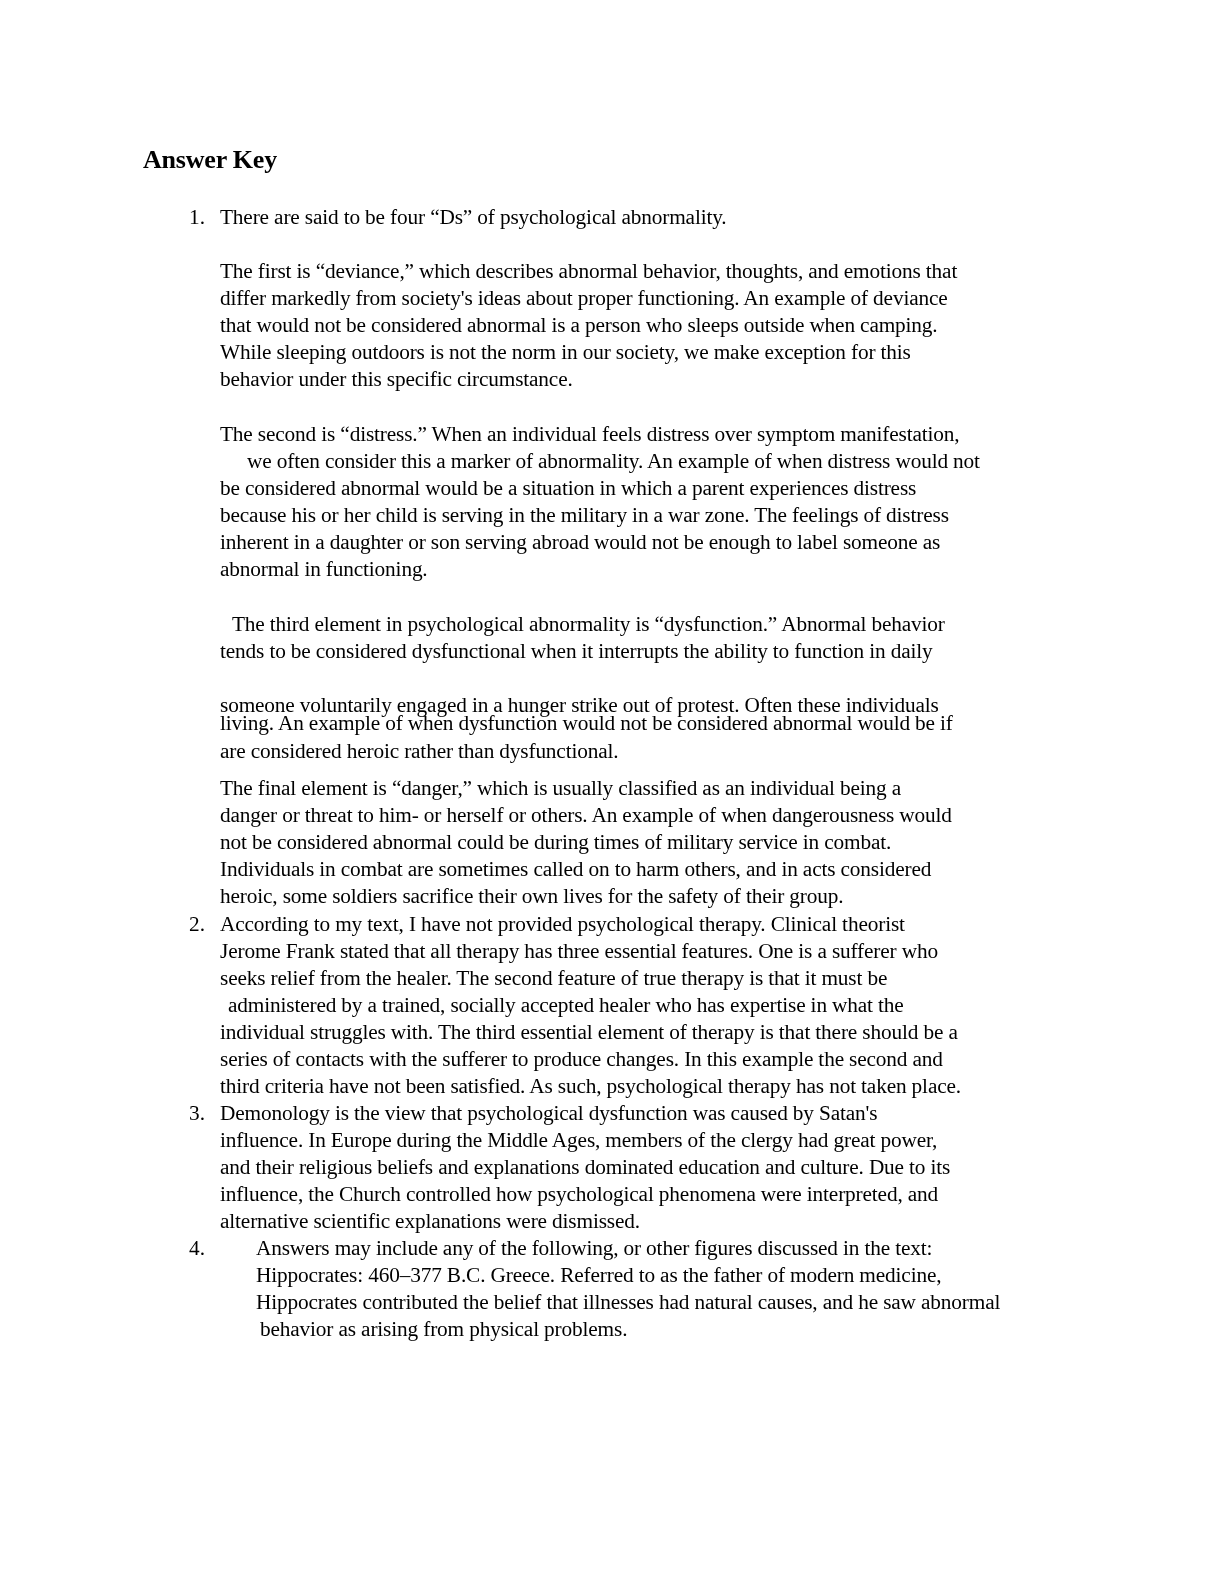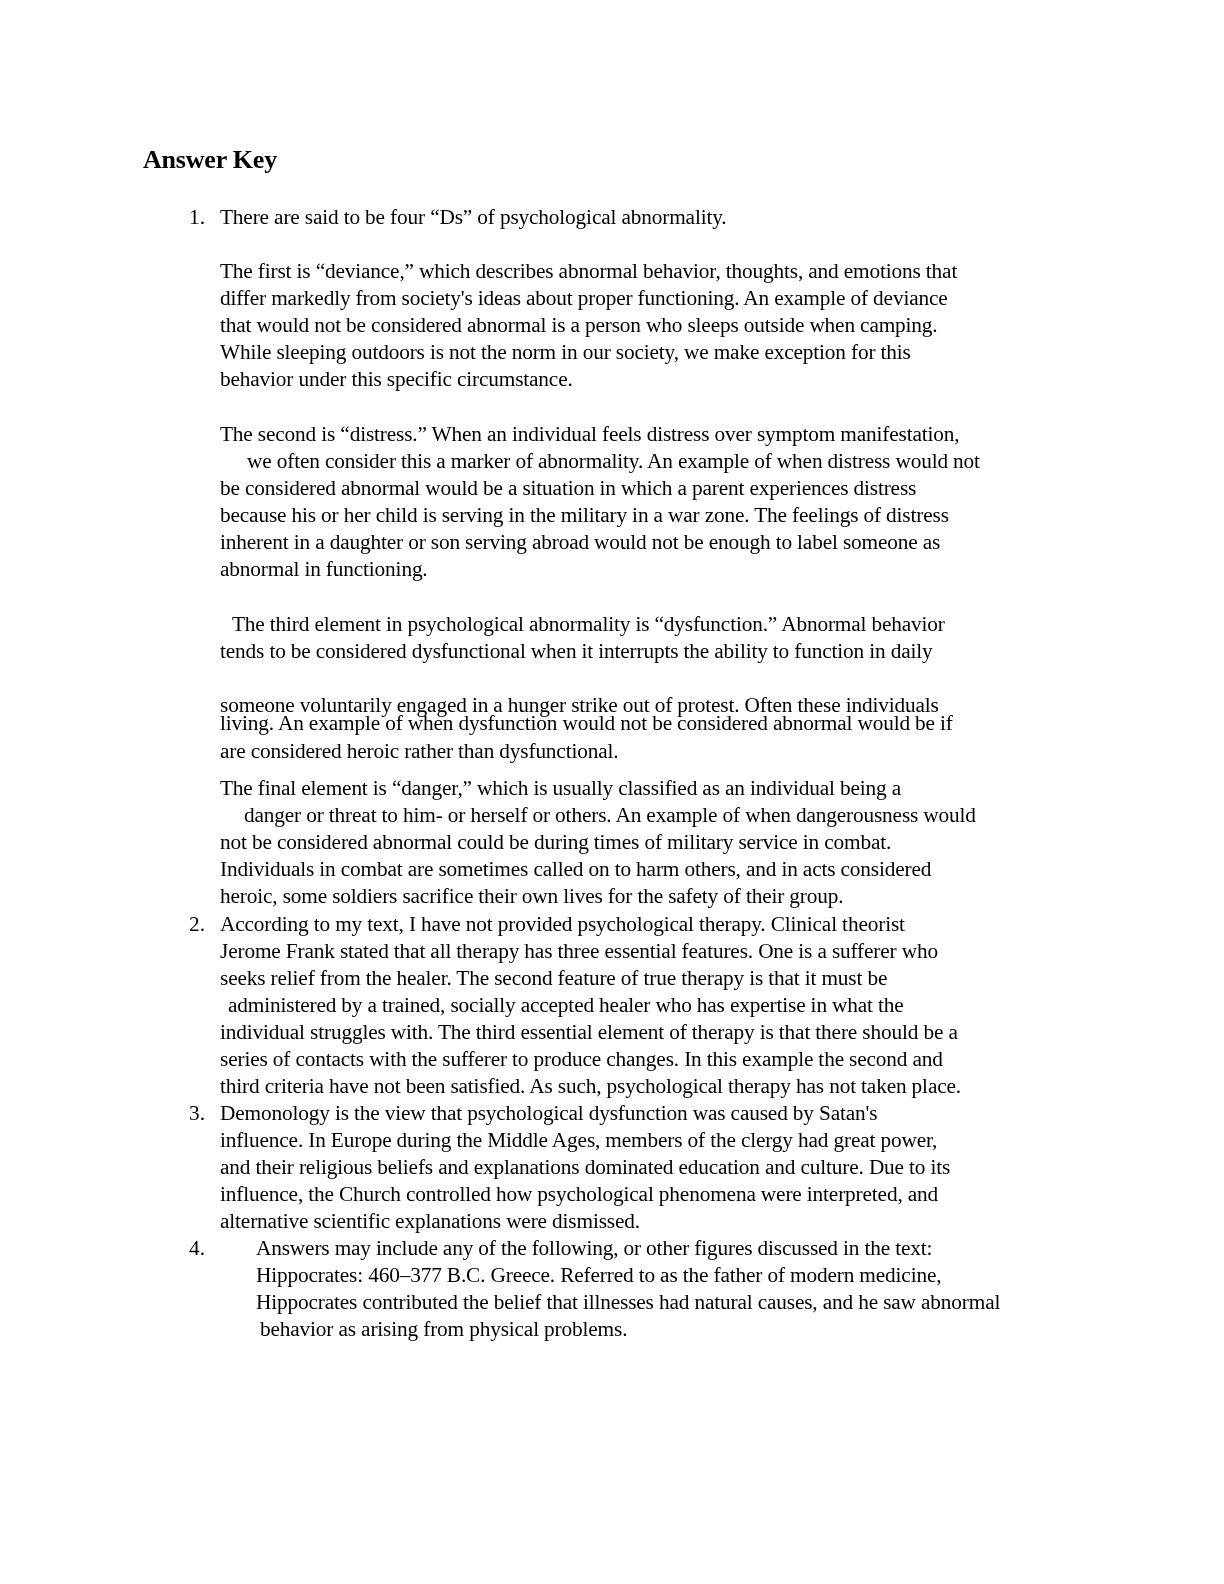--- a/index.html
+++ b/index.html
@@ -77,21 +77,21 @@
     <div>
       <span class="line" style="left:220px; top:611px;margin-left:12px;">The third element in psychological abnormality is “dysfunction.” Abnormal behavior</span>
       <span class="line" style="left:220px; top:638px;">tends to be considered dysfunctional when it interrupts the ability to function in daily</span>
       <span class="line" style="left:220px; top:665px;margin-top:45px;">living. An example of when dysfunction would not be considered abnormal would be if</span>
       <span class="line" style="left:220px; top:692px;">someone voluntarily engaged in a hunger strike out of protest. Often these individuals</span>
       <span class="line" style="left:220px; top:738px;">are considered heroic rather than dysfunctional.</span>
     </div>
 
     <div>
       <span class="line" style="left:220px; top:775px;">The final element is “danger,” which is usually classified as an individual being a</span>
-      <span class="line" style="left:220px; top:802px;margin-left:24px;">danger or threat to him- or herself or others. An example of when dangerousness would</span>
+      <span class="line" style="left:220px; top:802px;">danger or threat to him- or herself or others. An example of when dangerousness would</span>
       <span class="line" style="left:220px; top:829px;">not be considered abnormal could be during times of military service in combat.</span>
       <span class="line" style="left:220px; top:856px;">Individuals in combat are sometimes called on to harm others, and in acts considered</span>
       <span class="line" style="left:220px; top:883px;">heroic, some soldiers sacrifice their own lives for the safety of their group.</span>
     </div>
   </div>
 
   <div>
     <span class="num" style="left:189px; top:911px;">2.</span>
     <span class="line" style="left:220px; top:911px;">According to my text, I have not provided psychological therapy. Clinical theorist</span>
     <span class="line" style="left:220px; top:938px;">Jerome Frank stated that all therapy has three essential features. One is a sufferer who</span>

